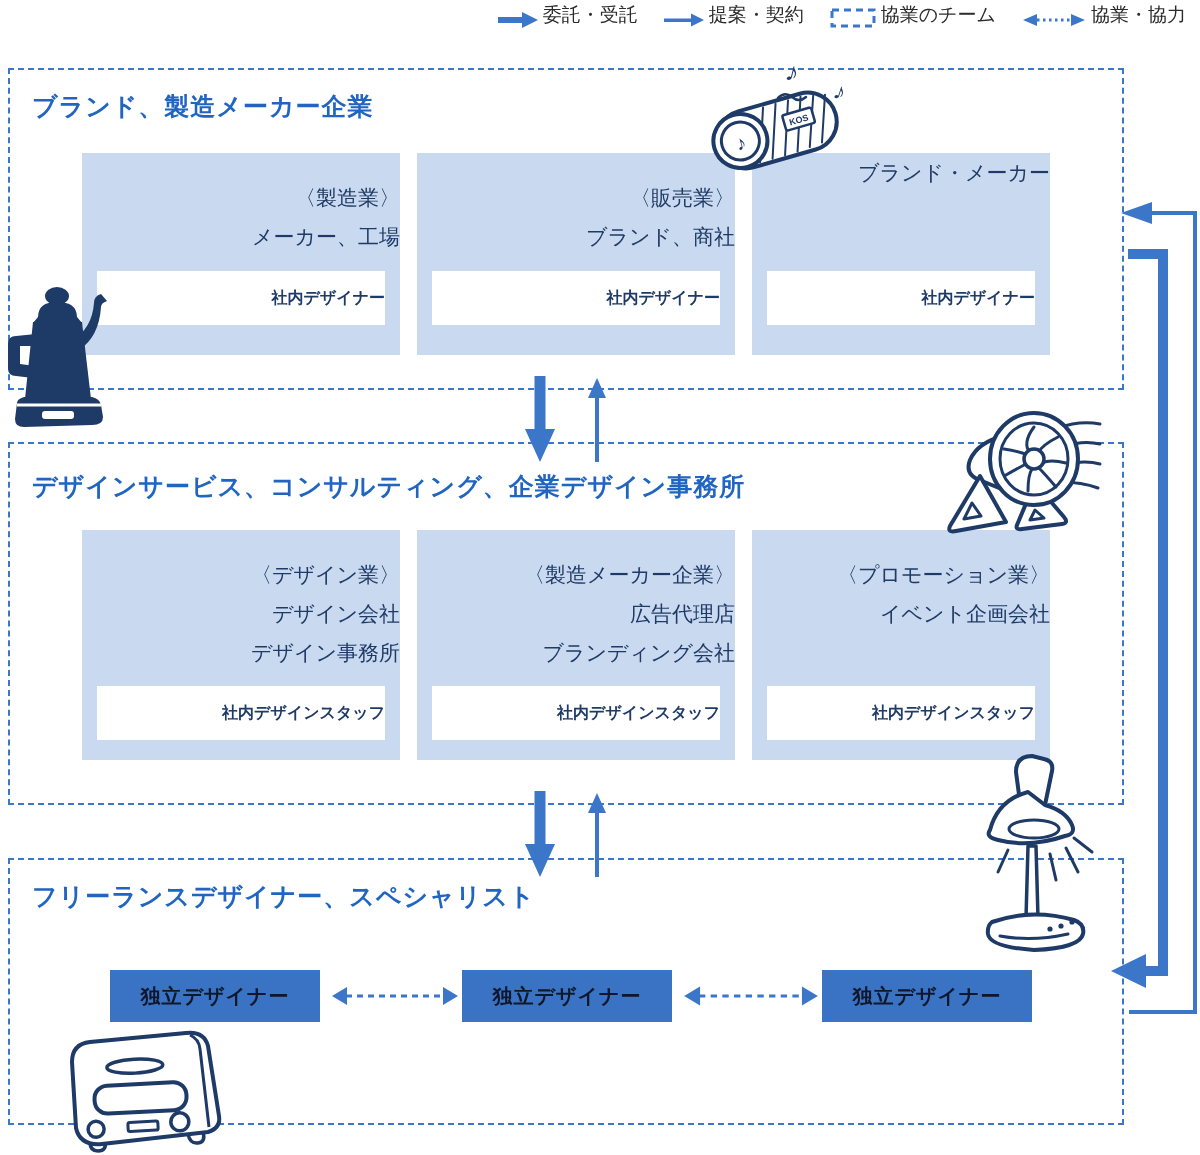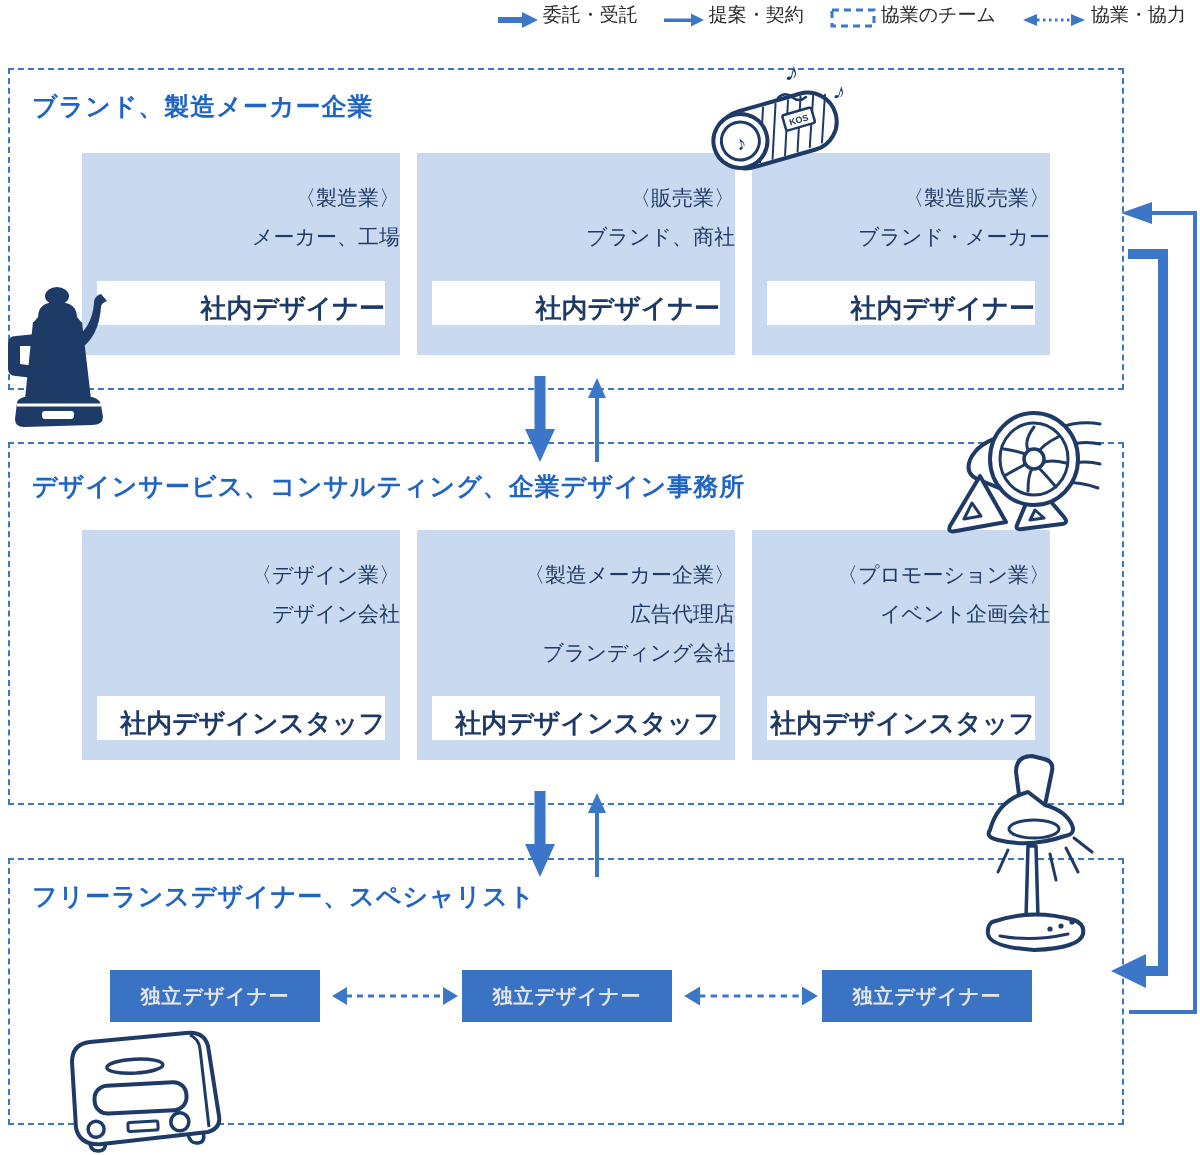--- a/index.html
+++ b/index.html
@@ -21,26 +21,26 @@
   .zone3 .zone-title{top:20px;}
   
   .org-box{position:absolute;background:#c9d9ef;text-align:right;color:#1e3a66;font-size:21px;box-sizing:border-box;}
   .zone1 .org-box{top:83px;height:202px;}
   .zone2 .org-box{top:86px;height:230px;}
   .ob1{left:72px;width:318px;}
   .ob2{left:407px;width:318px;}
   .ob3{left:742px;width:298px;}
   .org-box .cat{padding-top:25px;line-height:39px;}
   .org-box .bline{line-height:39px;}
-  .staff-box{position:absolute;left:15px;right:15px;height:44px;line-height:54px;background:#fff;
-             font-weight:bold;font-size:26px;color:#1e3a66;margin-top:41px;}
+  .staff-box{position:absolute;left:15px;right:15px;height:54px;line-height:54px;background:#fff;
+             font-weight:bold;font-size:16px;color:#1e3a66;margin-top:41px;}
   .zone1 .staff-box{bottom:30px;}
   .zone2 .staff-box{bottom:20px;}
   
-  .freelance-box{position:absolute;top:110px;width:210px;height:52px;background:#3a73c4;color:#e5e5e5;
+  .freelance-box{position:absolute;top:110px;width:210px;height:52px;background:#3a73c4;color:#0f172a;
                  font-weight:bold;font-size:20px;text-align:center;line-height:52px;letter-spacing:1px;}
   .fb1{left:100px;} .fb2{left:452px;} .fb3{left:812px;}
   .collab-arrow{position:absolute;top:124px;height:24px;}
   .ca1{left:320px;width:130px;} .ca2{left:672px;width:138px;}
   
   .overlay{position:absolute;left:0;top:0;pointer-events:none;}
   .pair{position:absolute;width:120px;height:86px;z-index:3;}
   .pair1{left:500px;top:376px;} .pair2{left:500px;top:791px;}
   .illus{position:absolute;z-index:4;}
   .il-speaker{left:686px;top:54px;width:168px;height:132px;}
@@ -91,31 +91,31 @@
       <div class="cat">〈製造業〉</div>
       <div class="bline">メーカー、工場</div>
       <div class="staff-box">社内デザイナー</div>
     </div>
     <div class="org-box ob2">
       <div class="cat">〈販売業〉</div>
       <div class="bline">ブランド、商社</div>
       <div class="staff-box">社内デザイナー</div>
     </div>
     <div class="org-box ob3">
-      <div class="cat">〈製造販売業〉</div>
       <div class="bline">ブランド・メーカー</div>
       <div class="staff-box">社内デザイナー</div>
     </div>
   </section>
 
   <section class="zone zone2">
     <h2 class="zone-title" style="margin:0;">デザインサービス、コンサルティング、企業デザイン事務所</h2>
     <div class="org-box ob1">
       <div class="cat">〈デザイン業〉</div>
       <div class="bline">デザイン会社</div>
+      <div class="bline">デザイン事務所</div>
       <div class="staff-box">社内デザインスタッフ</div>
     </div>
     <div class="org-box ob2">
       <div class="cat">〈製造メーカー企業〉</div>
       <div class="bline">広告代理店</div>
       <div class="bline">ブランディング会社</div>
       <div class="staff-box">社内デザインスタッフ</div>
     </div>
     <div class="org-box ob3">
       <div class="cat">〈プロモーション業〉</div>

